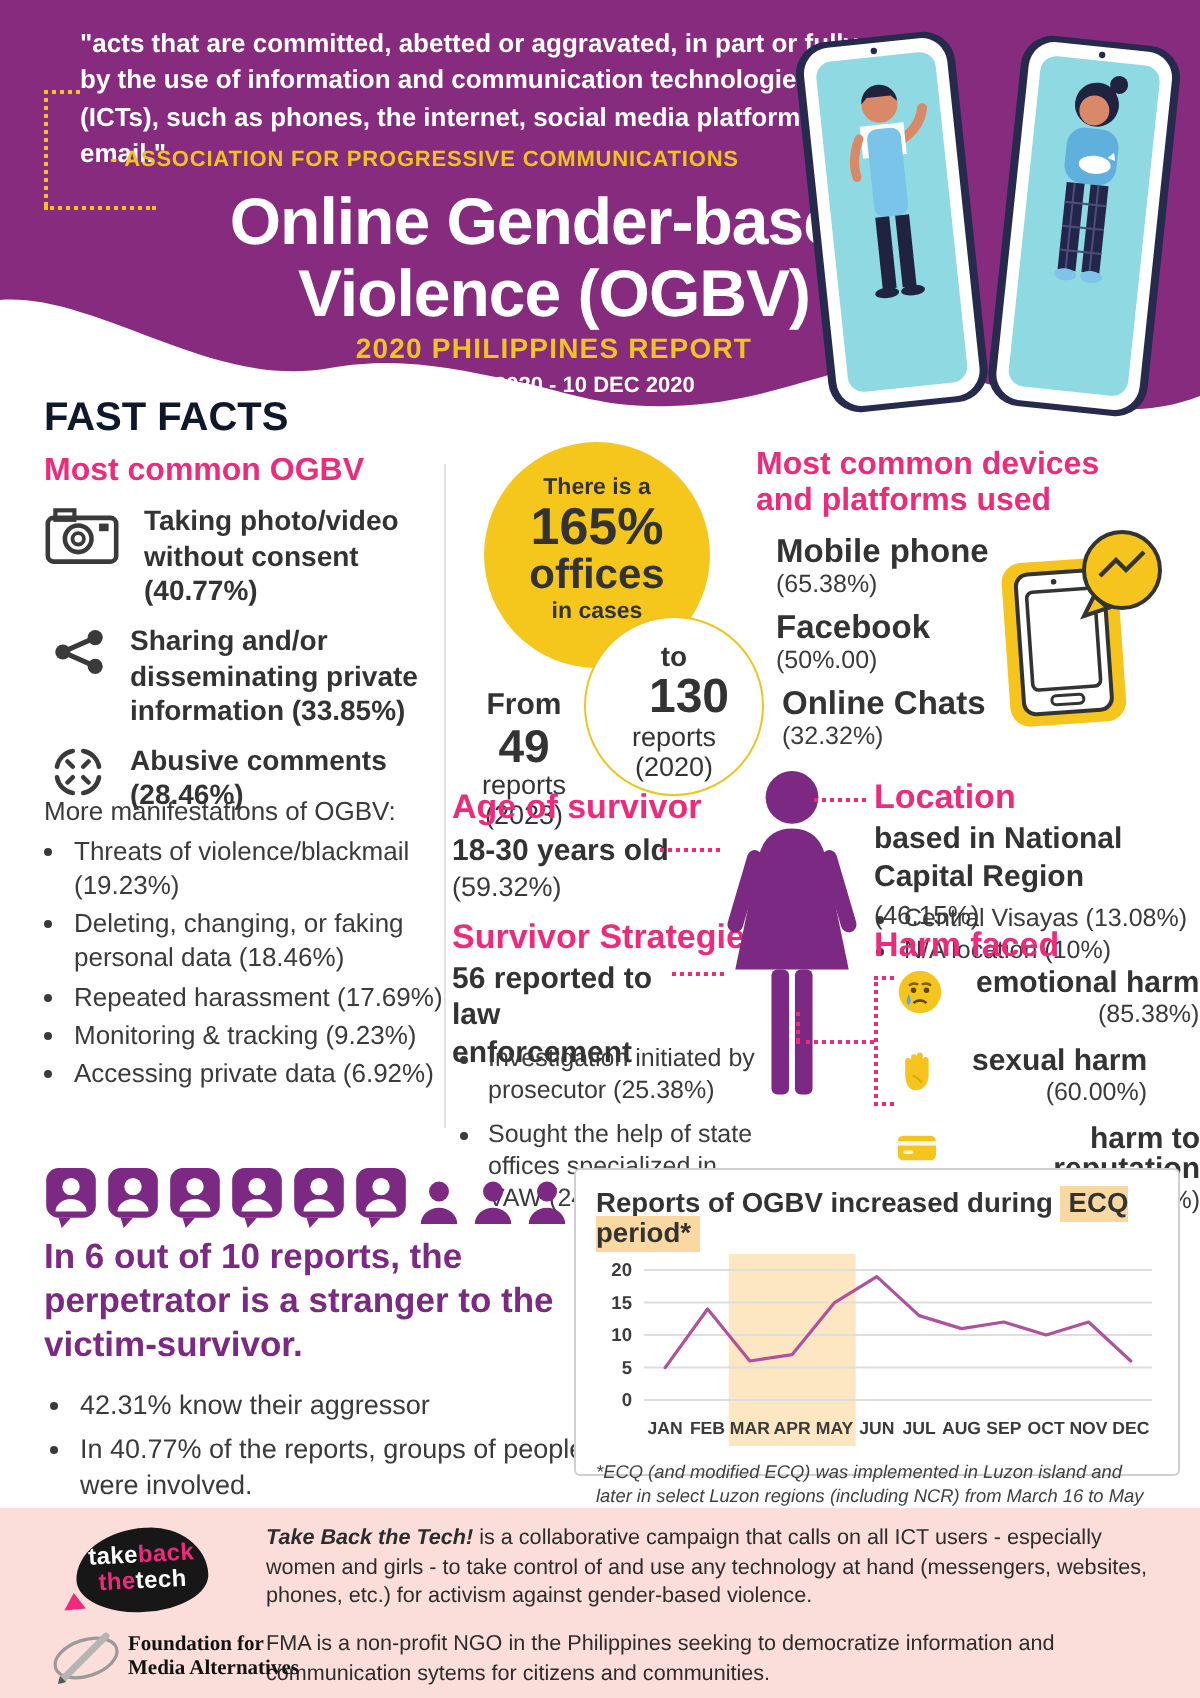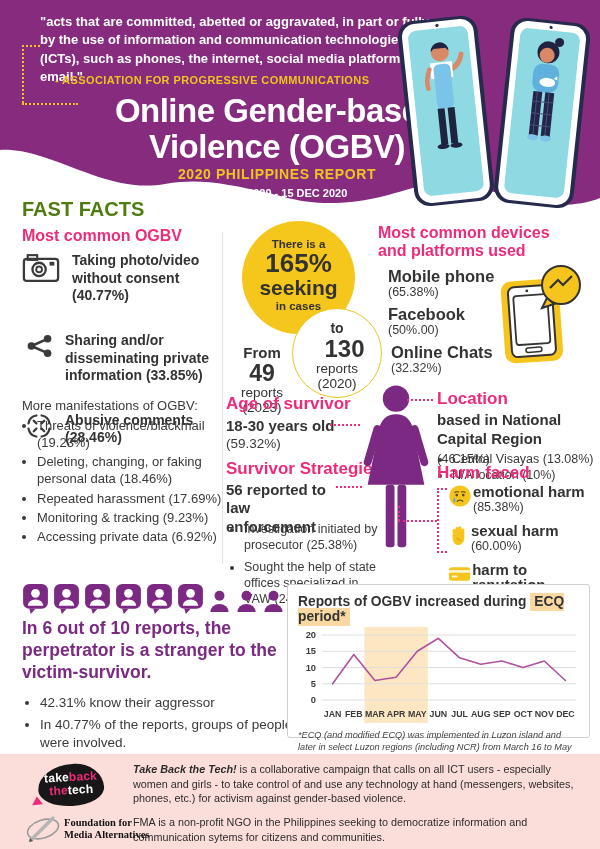--- a/index.html
+++ b/index.html
@@ -13,26 +13,26 @@
   .h-quote { left:40px; top:13px; width:398px; color:#fff; font-size:13px; line-height:1.42; font-weight:600; }
   .h-attr  { left:55px; top:74px; color:#f0c420; font-size:11px; font-weight:800; letter-spacing:.4px; }
   .h-title { left:62px; top:93px; width:430px; text-align:center; color:#fff; font-size:33px; font-weight:800;
              line-height:1.1; letter-spacing:-.5px; }
   .h-sub   { left:62px; top:166px; width:430px; text-align:center; color:#f0c420; font-size:14px; font-weight:800; letter-spacing:.6px; }
   .h-date  { left:62px; top:187px; width:430px; text-align:center; color:#fff; font-size:11px; font-weight:700; }
   .dotted-gold-h { border-top:2px dotted #f0c420; }
   .dotted-gold-v { border-left:2px dotted #f0c420; }
 
   
-  .purple-h { color:#4d7c0f; font-weight:800; font-size:20px; }
+  .purple-h { color:#0f172a; font-weight:800; font-size:20px; }
   .pink-h   { color:#ee2a7b; font-weight:800; font-size:16px; line-height:1.15; }
   .pink-h.lg{ font-size:17px; }
 
   
-  .ff-items { left:22px; top:252px; width:210px; display:flex; flex-direction:column; gap:27px; }
+  .ff-items { left:22px; top:252px; width:210px; display:flex; flex-direction:column; gap:7px; }
   .ff-row { display:flex; gap:12px; align-items:flex-start; }
   .ff-row .txt { font-size:14px; font-weight:700; color:#333; line-height:1.26; width:160px; }
   .more-h { left:22px; top:398px; font-size:13px; color:#3a3a3a; }
   .more-list { left:22px; top:417px; width:208px; font-size:13px; line-height:1.32; padding-left:15px; }
   .more-list li { margin-bottom:2px; }
   .v-divider { left:222px; top:232px; height:332px; border-left:1px solid #e2e2e2; }
 
   
   .big-circle { left:242px; top:221px; width:113px; height:113px; border-radius:50%; background:#f5c71d;
                 text-align:center; padding-top:17px; color:#333; }
@@ -56,21 +56,21 @@
 
   
   .dev-list { left:388px; top:261px; width:110px; }
   .dev-name { font-size:16.5px; font-weight:800; color:#333; line-height:1.1; margin-top:6px; }
   .dev-pct  { font-size:12.5px; color:#3a3a3a; margin-bottom:2px; }
   .loc-main { left:437px; top:410px; width:158px; font-size:15px; line-height:1.28; color:#333; }
   .loc-main b { font-weight:800; }
   .loc-main .pct { font-size:13px; font-weight:400; color:#3a3a3a; }
   .loc-bullets { left:439px; top:451px; width:160px; font-size:12.5px; line-height:1.3; padding-left:13px; }
   .harm-rows { left:448px; top:484px; display:flex; flex-direction:column; gap:9px; }
-  .harm-row { display:flex; gap:1px; align-items:flex-start; }
+  .harm-row { display:flex; gap:16px; align-items:flex-start;text-align:right; }
   .harm-label { font-size:15px; font-weight:800; color:#333; line-height:1.05; }
   .harm-pct { font-size:12.5px; color:#3a3a3a; }
   .dotted-pink-h { border-top:2px dotted #ee2a7b; }
   .dotted-pink-v { border-left:2px dotted #ee2a7b; }
 
   
   .perp-icons { left:22px; top:583px; display:flex; gap:4px; align-items:flex-end; height:31px; }
   .perp-statement { left:22px; top:618px; width:274px; color:#7b2982; font-size:17.5px; font-weight:800; line-height:1.25; }
   .perp-bullets { left:26px; top:694px; width:272px; font-size:13.5px; line-height:1.35; padding-left:14px; }
   .perp-bullets li { margin-bottom:4px; }
@@ -107,21 +107,21 @@
   <div class="abs dotted-gold-v" style="left:22px; top:45px; height:58px;"></div>
   <div class="abs dotted-gold-h" style="left:22px; top:103px; width:56px;"></div>
 
   <div class="abs h-quote">"acts that are committed, abetted or aggravated, in part or fully, by the use of information and communication technologies (ICTs), such as phones, the internet, social media platforms, and email."</div>
   <div class="abs h-attr">- ASSOCIATION FOR PROGRESSIVE COMMUNICATIONS</div>
   <div class="abs h-title">
     <div>Online Gender-based</div>
     <div>Violence (OGBV)</div>
   </div>
   <div class="abs h-sub">2020 PHILIPPINES REPORT</div>
-  <div class="abs h-date">01 JAN 2029 - 15 DEC 2020</div>
+  <div class="abs h-date">01 JAN 2020 - 10 DEC 2020</div>
 
   <svg class="abs" style="left:398px; top:12px;" width="192" height="198" viewBox="0 0 192 198">
     <g transform="rotate(-6 48 100)">
       <rect x="8" y="6" width="80" height="186" rx="16" fill="#262a4d"></rect>
       <rect x="12" y="9" width="72" height="180" rx="13" fill="#fff"></rect>
       <rect x="18" y="16" width="60" height="166" rx="8" fill="#8fd9e2"></rect>
       <circle cx="48" cy="13" r="1.6" fill="#262a4d"></circle>
       <path d="M58 58 q9 -5 11 -14" stroke="#d98868" stroke-width="5" fill="none" stroke-linecap="round"></path>
       <circle cx="48" cy="40" r="9" fill="#d98868"></circle>
       <path d="M39 39 a9 9 0 0 1 18 0 l-3 -3 h-12 z" fill="#1f2340"></path>
@@ -196,21 +196,21 @@
     <li>Repeated harassment (17.69%)</li>
     <li>Monitoring &amp; tracking (9.23%)</li>
     <li>Accessing private data (6.92%)</li>
   </ul>
 
   <div class="abs v-divider"></div>
 
   <div class="abs big-circle">
     <div class="l1">There is a</div>
     <div class="l2">165%</div>
-    <div class="l3">seeking</div>
+    <div class="l3">offices</div>
     <div class="l4">in cases</div>
   </div>
   <div class="abs from-blk">
     <div class="w">From</div>
     <div class="n">49</div>
     <div class="r">reports</div>
     <div class="r">(2023)</div>
   </div>
   <div class="abs to-circle">
     <div class="w">to</div>

